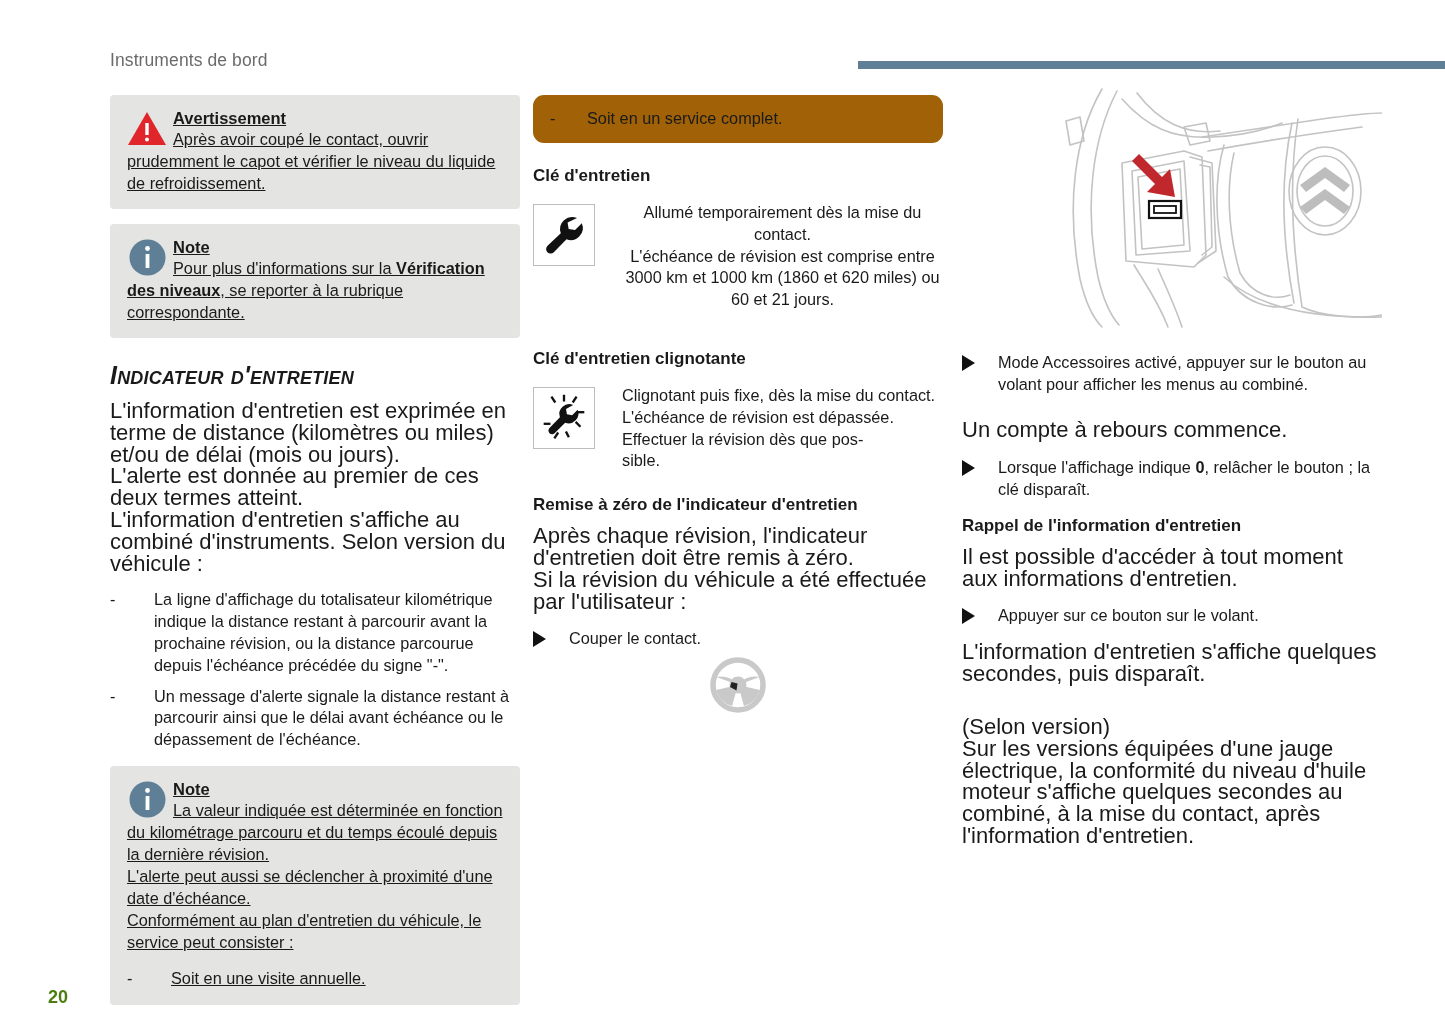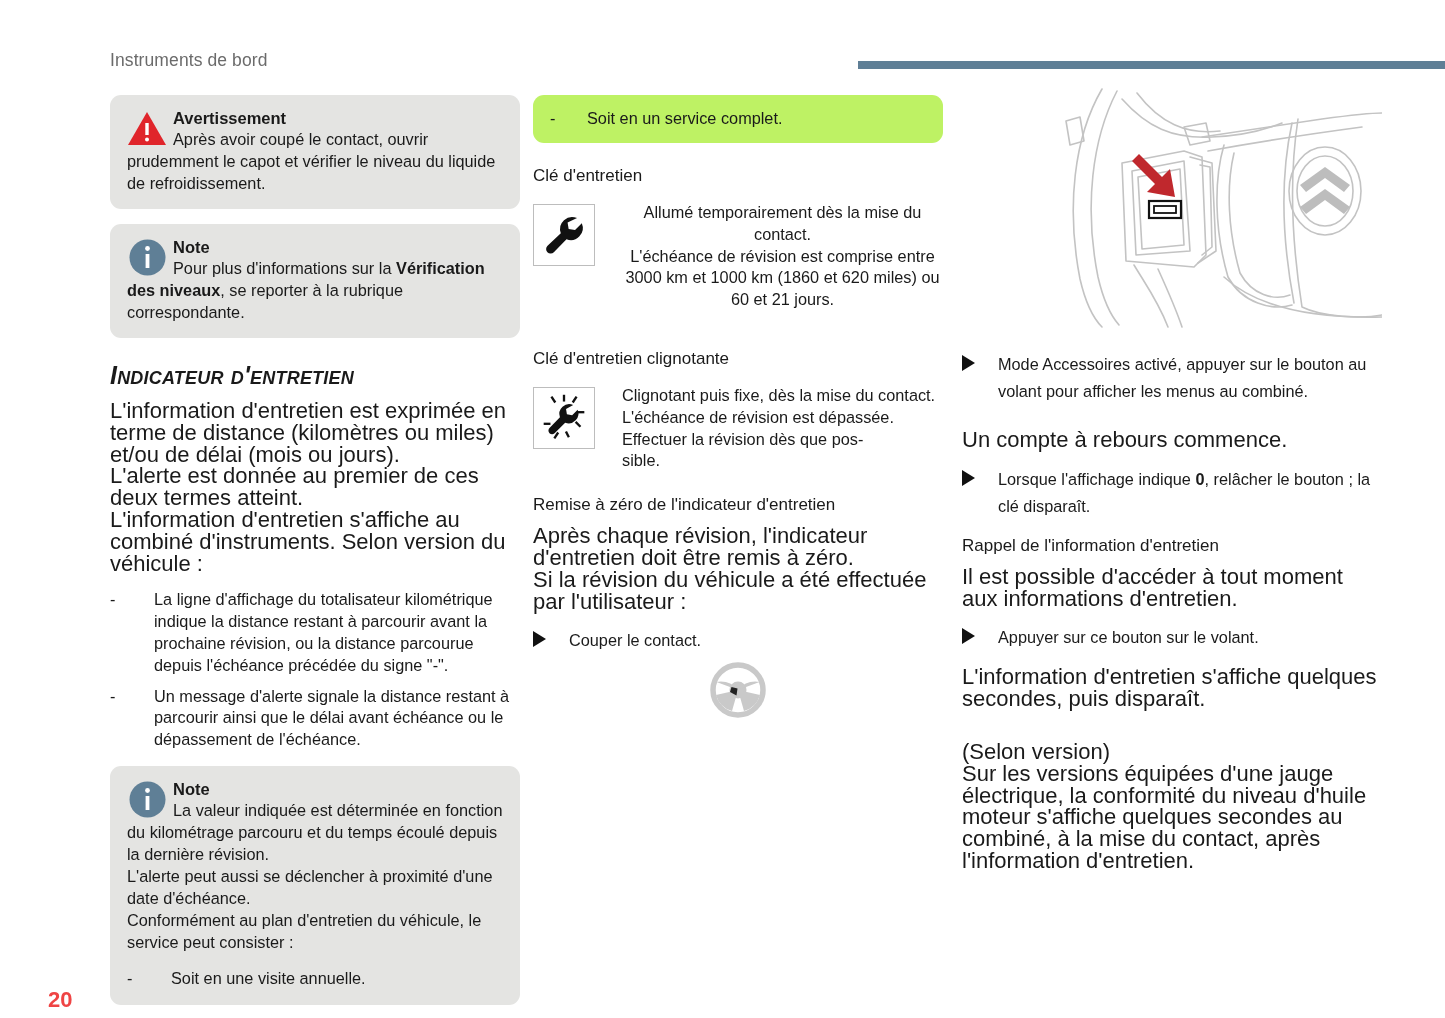--- a/index.html
+++ b/index.html
@@ -19,81 +19,82 @@
     font-size:17.5px;color:#6b6b6b;letter-spacing:.1px;
   }
   .hdr-rule{
     position:absolute;left:858px;top:44px;width:587px;height:8px;
     background:#5f7f96;
   }
 
   
   .page-num{
     position:absolute;left:48px;top:970px;
-    font-size:22px;font-weight:bold;color:#ef4444;
+    font-size:18px;font-weight:bold;color:#4d7c0f;
   }
 
   
   .col{position:absolute;top:78px;}
   .col-left{left:110px;width:410px;}
   .col-mid {left:533px;width:410px;}
   .col-right{left:962px;width:415px;}
 
   
   .p{font-size:22px;line-height:21.8px;margin:0 0 0 0;}
   .gap-s{height:9px;}
   .gap-m{height:15px;}
   .gap-l{height:22px;}
 
   
   .box{
-    background:#e4e4e2;border-radius:11px;
+    background:#e4e4e2;border-radius:4px;
     padding:14px 17px 15px 17px;
     position:relative;
+    text-decoration:underline;
   }
   .box .p{font-size:16.3px;line-height:22px;}
   .box-title{font-weight:bold;font-size:16.5px;}
   .box-body{text-indent:46px;}
   .warn-icon{
     position:absolute;left:17px;top:16px;width:40px;height:36px;
   }
   .note-icon{
     position:absolute;left:19px;top:15px;width:37px;height:37px;
   }
 
   
   .box-line{
-    background:#bef264;border-radius:11px;
+    background:#a16207;border-radius:11px;
     padding:13px 17px 14px 17px;
     font-size:16.3px;line-height:21px;
   }
   .box-line .dash{display:inline-block;width:37px;}
 
   
   h1.sec{
     font-size:25px;font-weight:bold;margin:0;
     letter-spacing:.2px;line-height:31px;
     font-variant:small-caps;
     text-transform:lowercase;
     font-style:italic;
   }
   h1.sec::first-letter{text-transform:uppercase;}
   h2.sub{
-    font-size:17px;font-weight:normal;margin:0;line-height:22px;
+    font-size:17px;font-weight:bold;margin:0;line-height:22px;
   }
 
   
   .dash-item{
     position:relative;padding-left:44px;
     font-size:16.3px;line-height:21.8px;
   }
   .dash-item .mk{position:absolute;left:0;top:0;}
   .tri-item{
     position:relative;padding-left:36px;
-    font-size:16.3px;line-height:27px;
+    font-size:16.3px;line-height:22px;
   }
   .tri-item .mk{
     position:absolute;left:0;top:4px;
     width:0;height:0;
     border-left:13px solid #111;
     border-top:8px solid transparent;
     border-bottom:8px solid transparent;
   }
 
   

